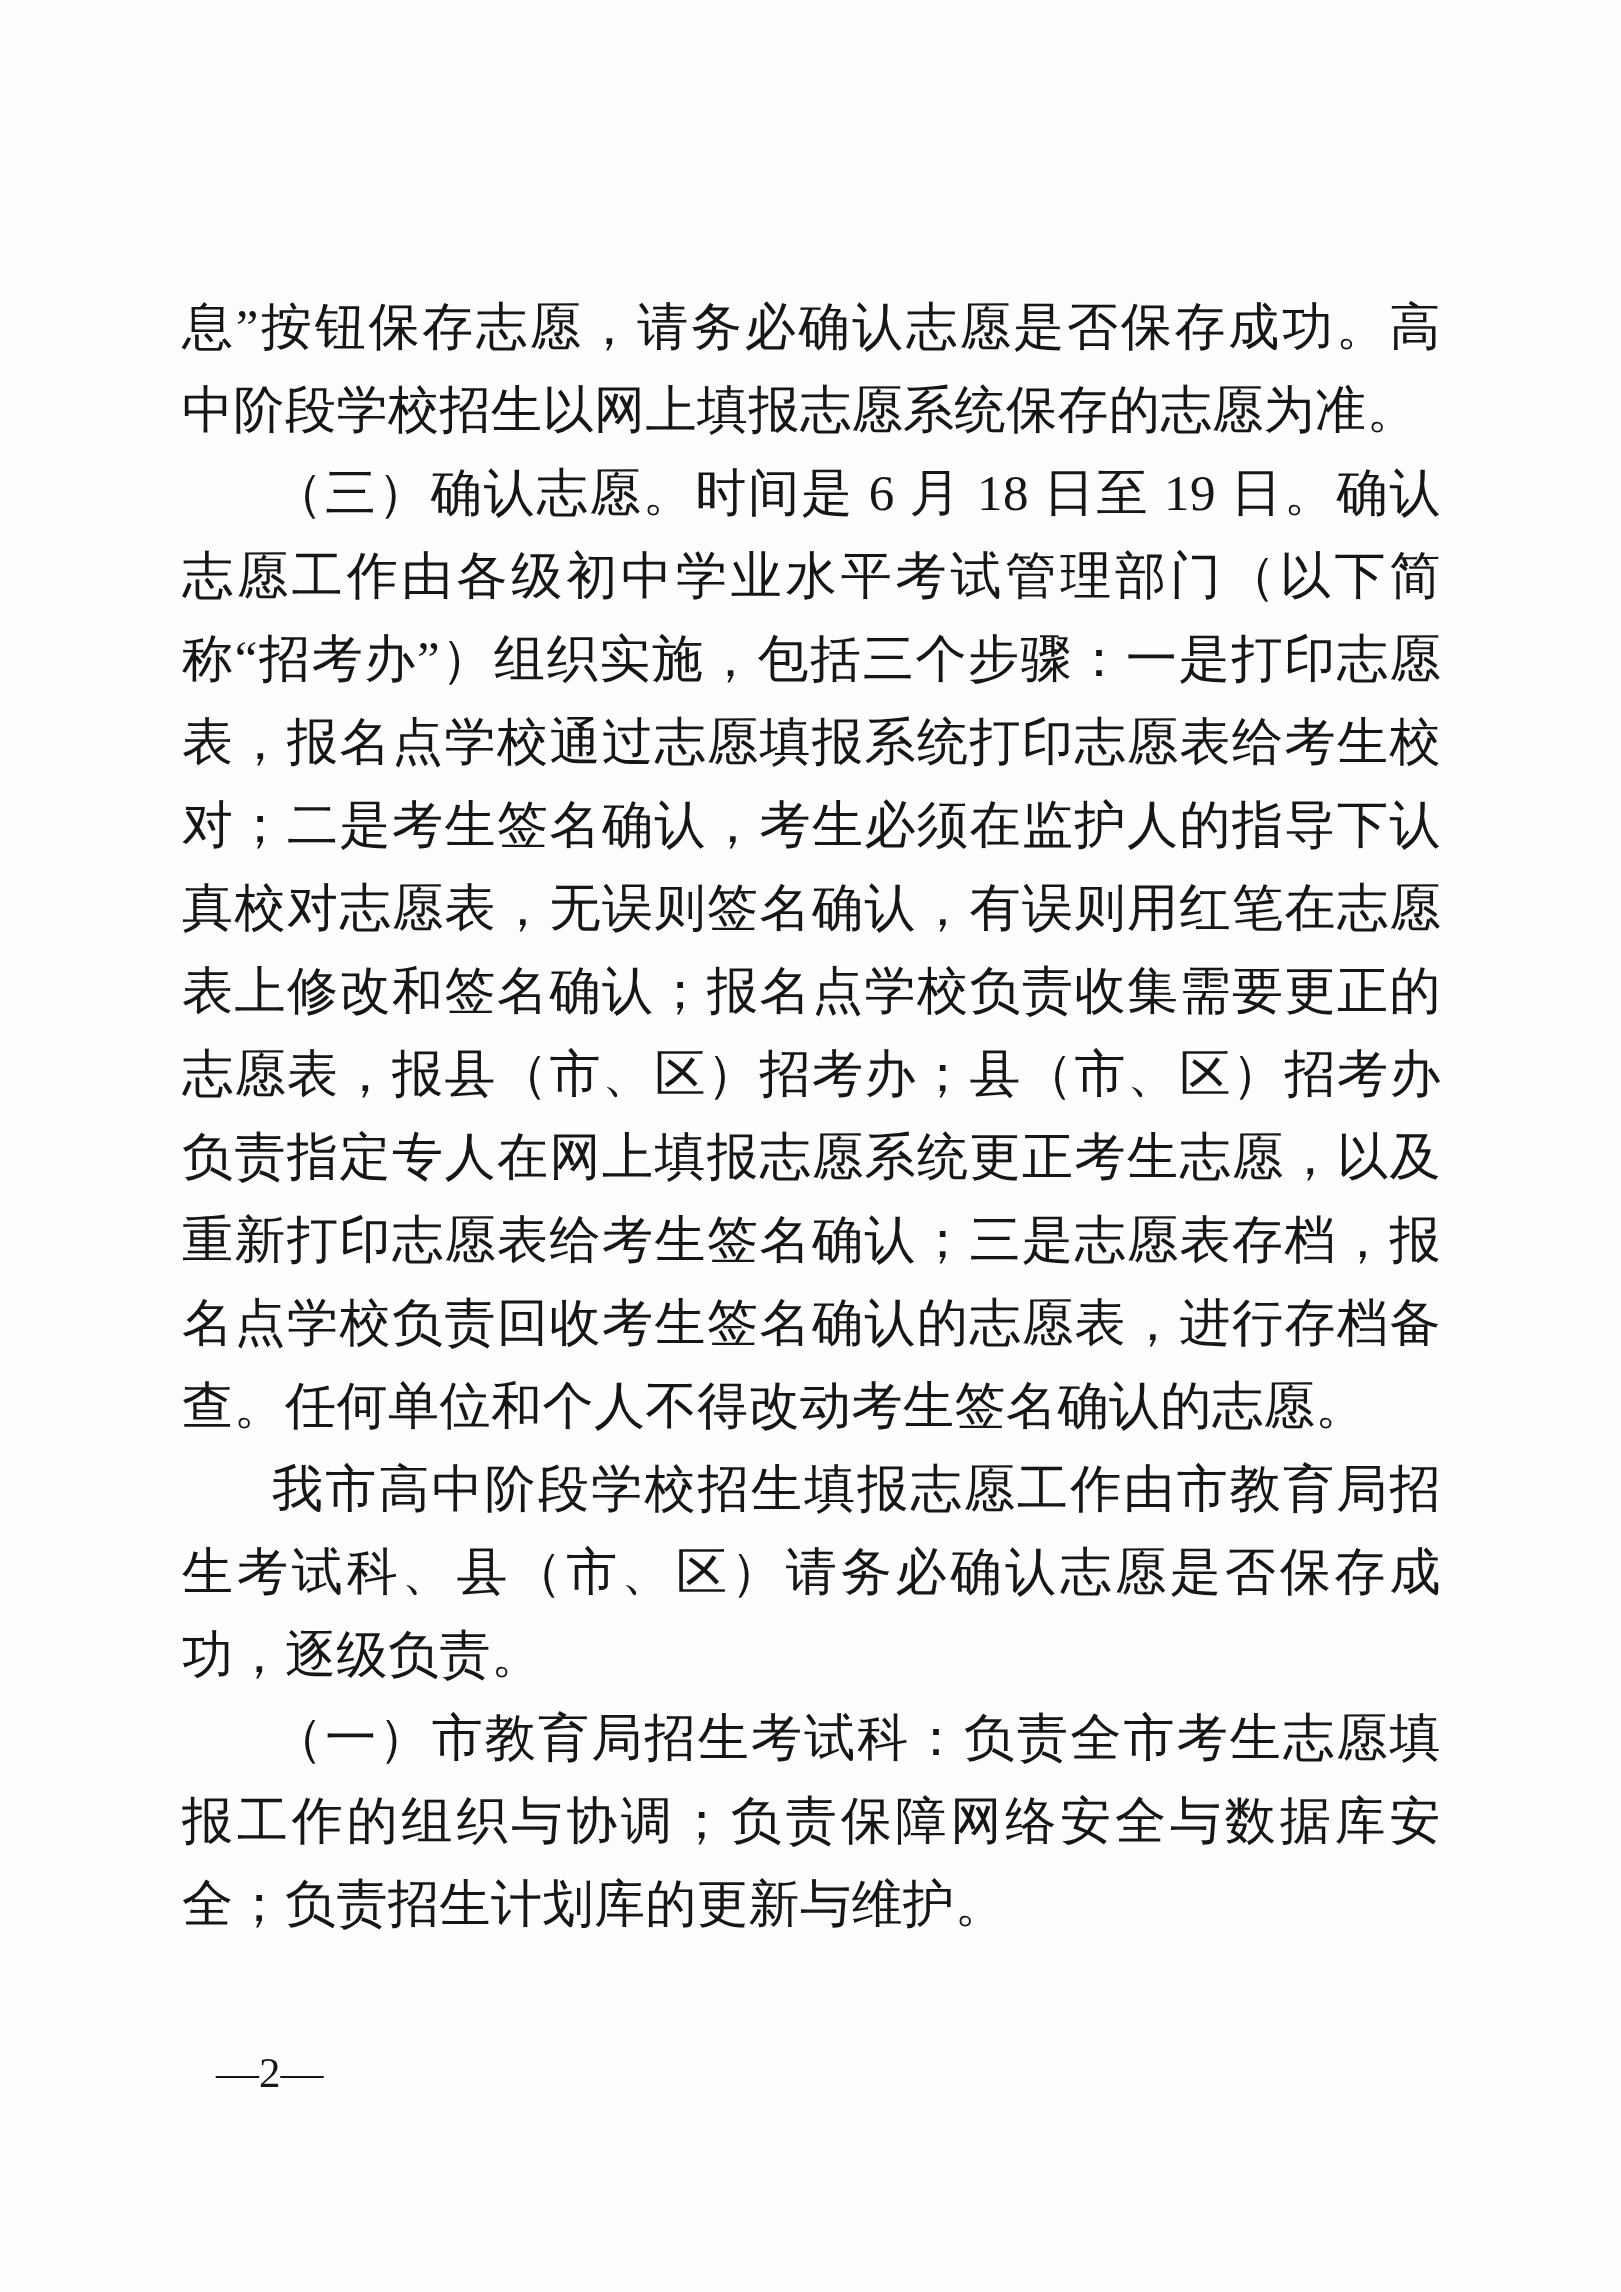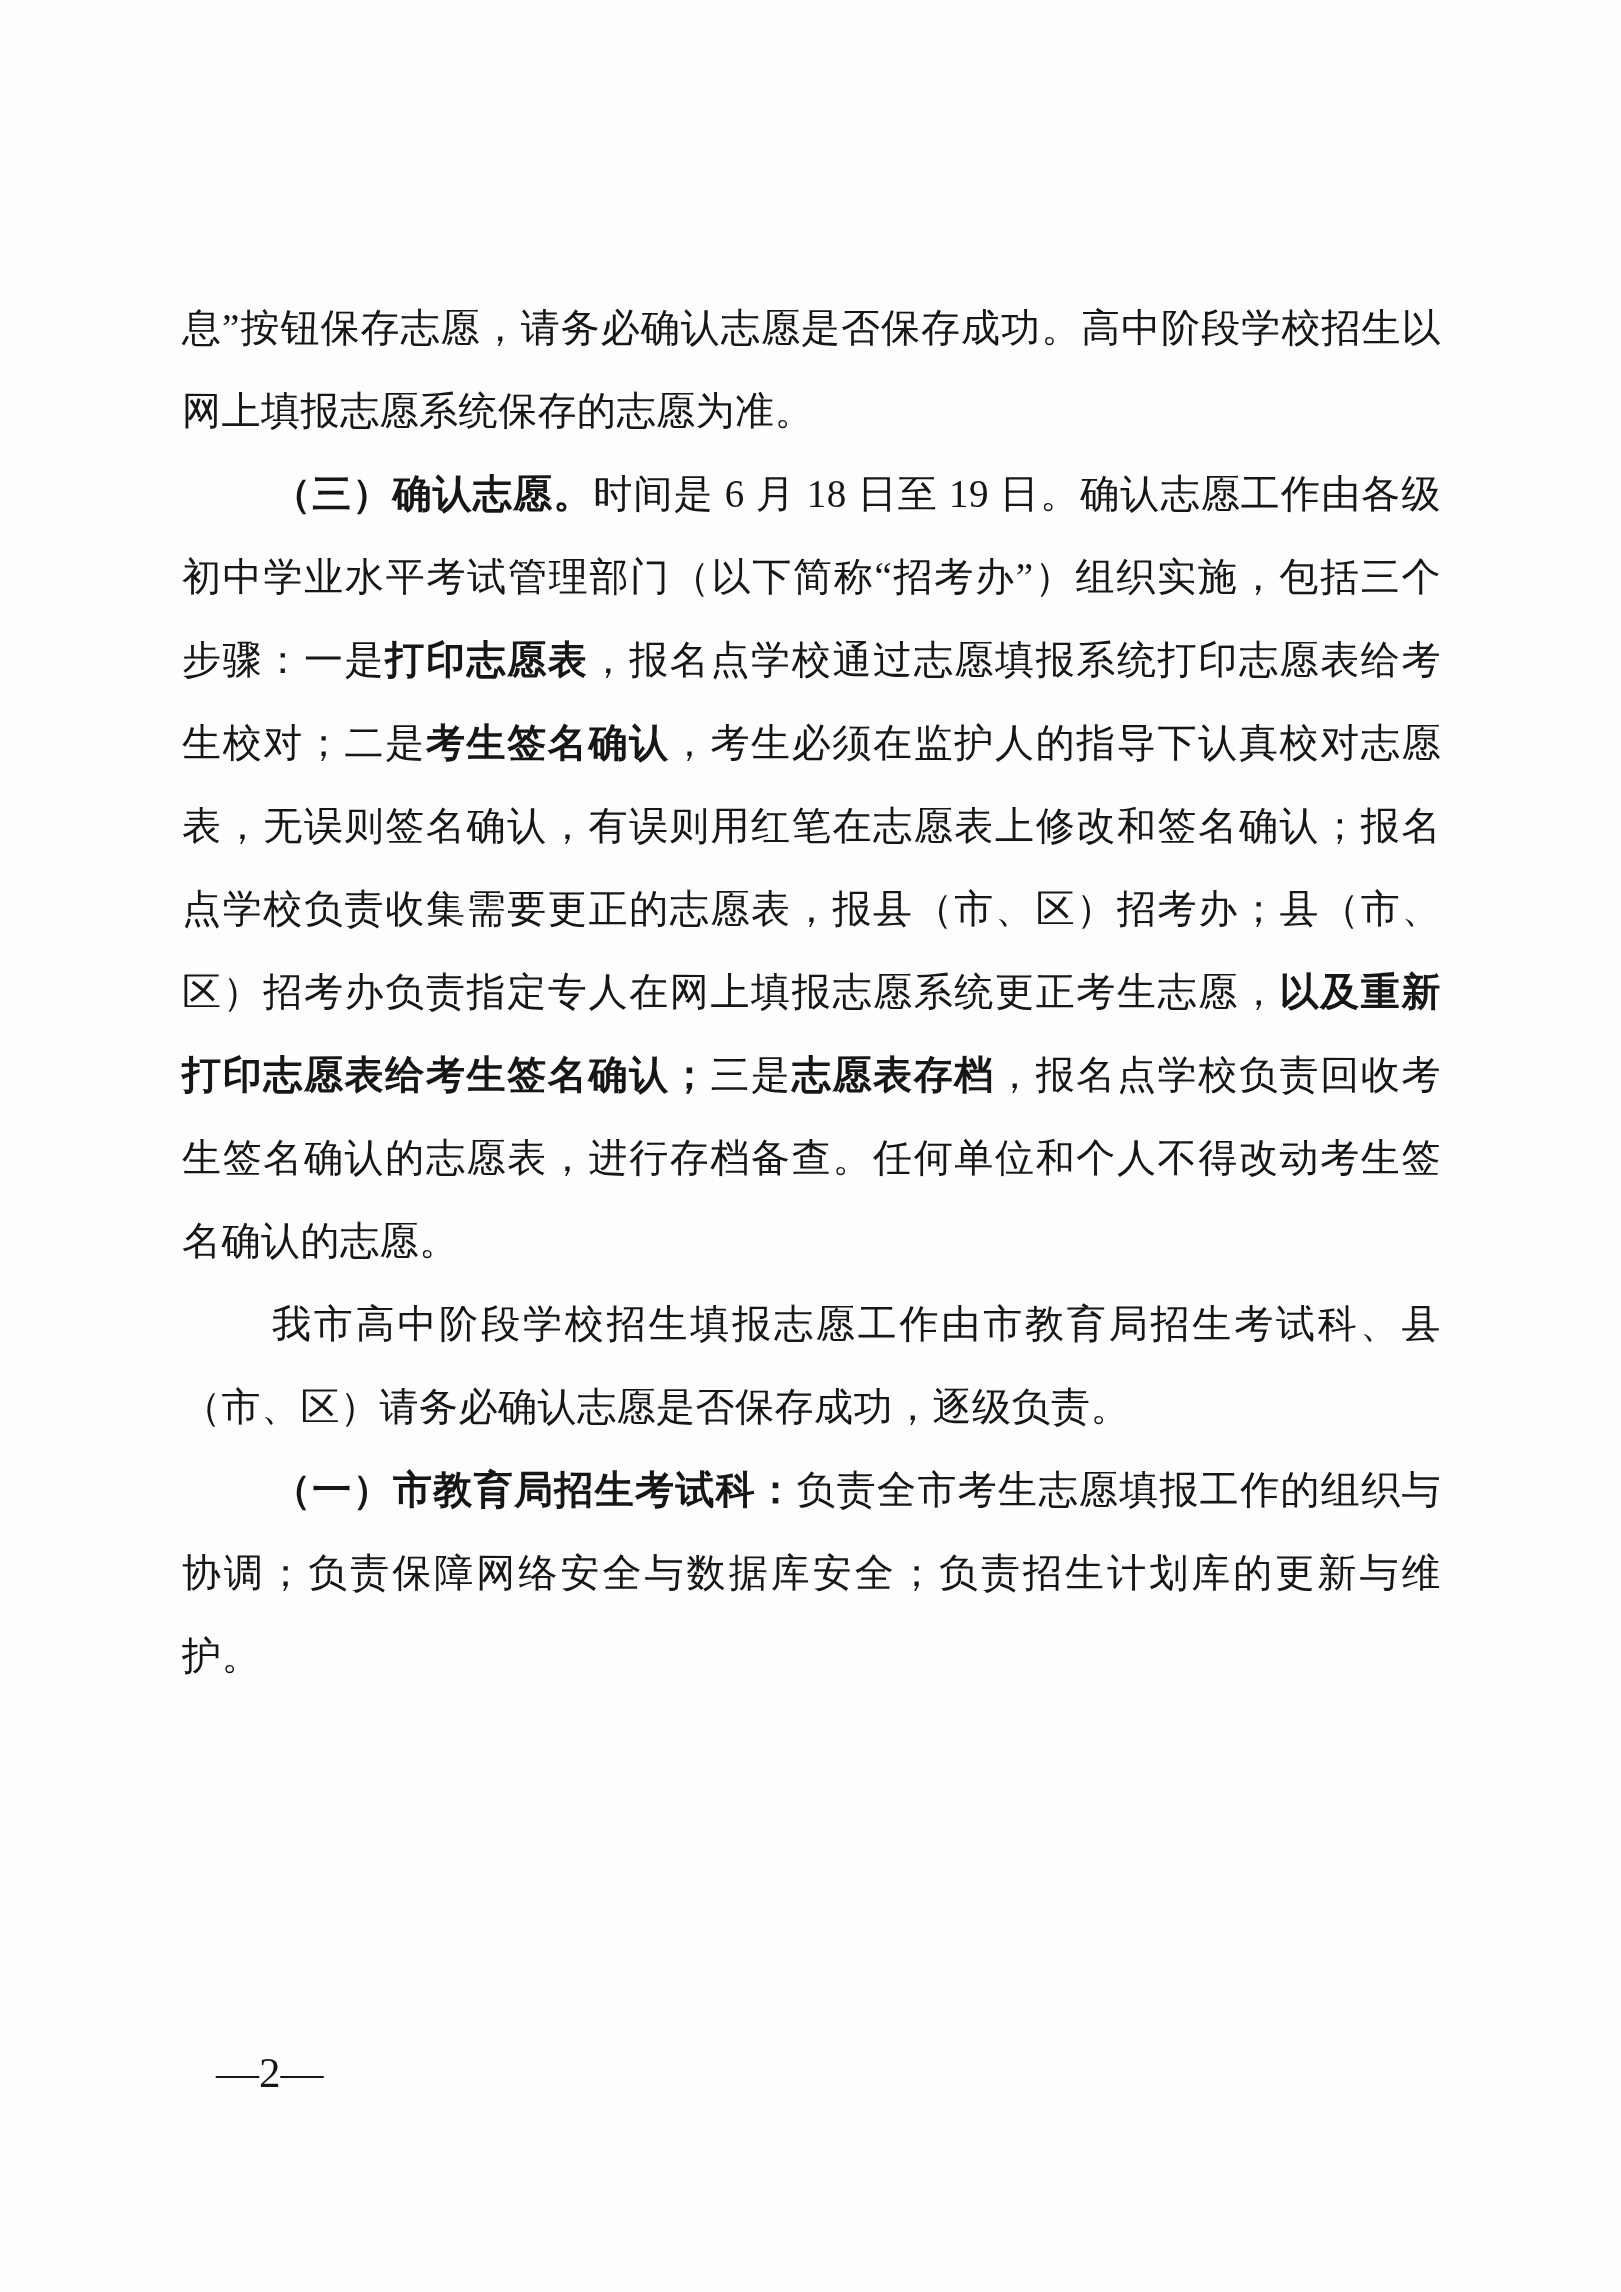--- a/index.html
+++ b/index.html
@@ -17,30 +17,30 @@
     width: 1621px;
     height: 2293px;
     background: #fdfdfd;
     overflow: hidden;
   }
   .content {
     position: absolute;
     left: 182px;
     top: 286px;
     width: 1259px;
-    font-size: 39px;
+    font-size: 51px;
     line-height: 83px;
     text-align: justify;
     text-justify: inter-ideograph;
     letter-spacing: 0.5px;
   }
   .para { margin: 0; padding: 0; }
   .indent { text-indent: 90px; }
   .seg { font-weight: normal; }
-  .seg.bold { font-weight: bold; }
+  .seg.bold { font-weight: normal; }
   .heading {
     font-weight: bold;
     font-family: "Liberation Sans", "DejaVu Sans", sans-serif;
     letter-spacing: 2px;
   }
   .footer {
     position: absolute;
     left: 216px;
     top: 2049px;
     font-size: 43px;

